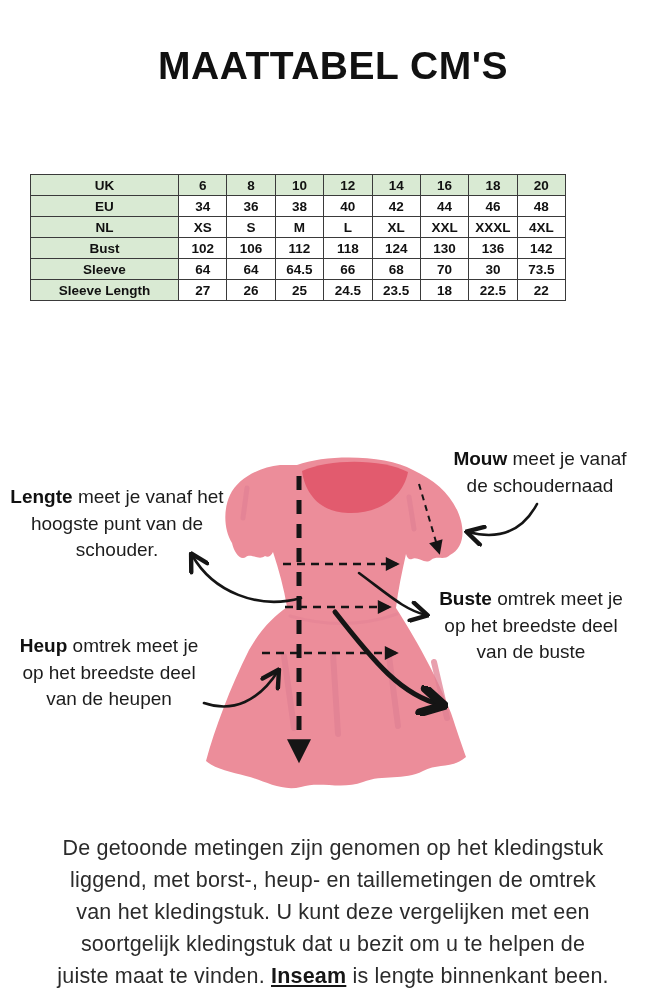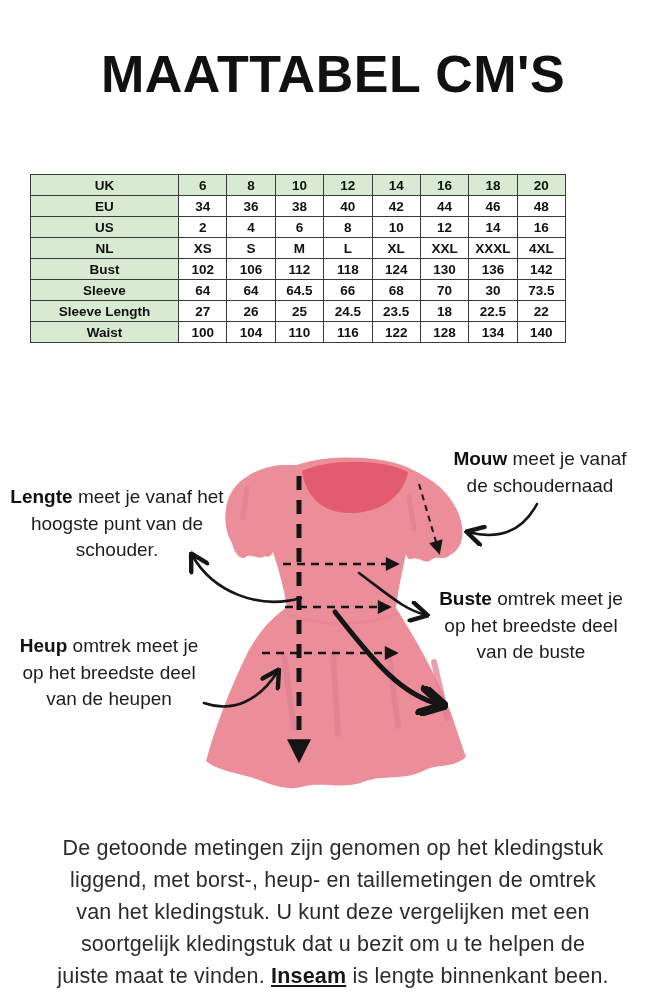--- a/index.html
+++ b/index.html
@@ -5,21 +5,21 @@
   html,body{margin:0;padding:0;}
   body{
     width:666px;height:1000px;position:relative;overflow:hidden;
     background:#ffffff;
     font-family:"Liberation Sans", sans-serif;
     -webkit-font-smoothing:antialiased;
   }
   .page-title{
     position:absolute;left:0;top:44px;width:666px;margin:0;
     text-align:center;
-    font-size:52px;font-weight:800;letter-spacing:.5px;
+    font-size:39px;font-weight:800;letter-spacing:.5px;
     color:#111;
   }
   
   .size-table{
     position:absolute;left:30px;top:174px;width:536px;
     border-collapse:collapse;table-layout:fixed;
   }
   .size-table td{
     border:1px solid var(--tableBorder,#333);
     height:20px;padding:0;
@@ -87,31 +87,20 @@
         <td>34</td>
         <td>36</td>
         <td>38</td>
         <td>40</td>
         <td>42</td>
         <td>44</td>
         <td>46</td>
         <td>48</td>
       </tr>
       <tr>
-        <td class="lbl">US</td>
-        <td>2</td>
-        <td>4</td>
-        <td>6</td>
-        <td>8</td>
-        <td>10</td>
-        <td>12</td>
-        <td>14</td>
-        <td>16</td>
-      </tr>
-      <tr>
         <td class="lbl">NL</td>
         <td>XS</td>
         <td>S</td>
         <td>M</td>
         <td>L</td>
         <td>XL</td>
         <td>XXL</td>
         <td>XXXL</td>
         <td>4XL</td>
       </tr>
@@ -140,31 +129,20 @@
       <tr>
         <td class="lbl">Sleeve Length</td>
         <td>27</td>
         <td>26</td>
         <td>25</td>
         <td>24.5</td>
         <td>23.5</td>
         <td>18</td>
         <td>22.5</td>
         <td>22</td>
-      </tr>
-      <tr>
-        <td class="lbl">Waist</td>
-        <td>100</td>
-        <td>104</td>
-        <td>110</td>
-        <td>116</td>
-        <td>122</td>
-        <td>128</td>
-        <td>134</td>
-        <td>140</td>
       </tr>
     </tbody>
 </table>
 
 <div class="diagram">
 
   <svg width="666" height="372" viewBox="0 0 666 372">
     <defs>
       <marker id="mS" markerUnits="userSpaceOnUse" markerWidth="16" markerHeight="14" viewBox="0 0 10 10" refX="8" refY="5" orient="auto">
         <path class="inkFill" d="M0,0 L10,5 L0,10 Z"></path>

